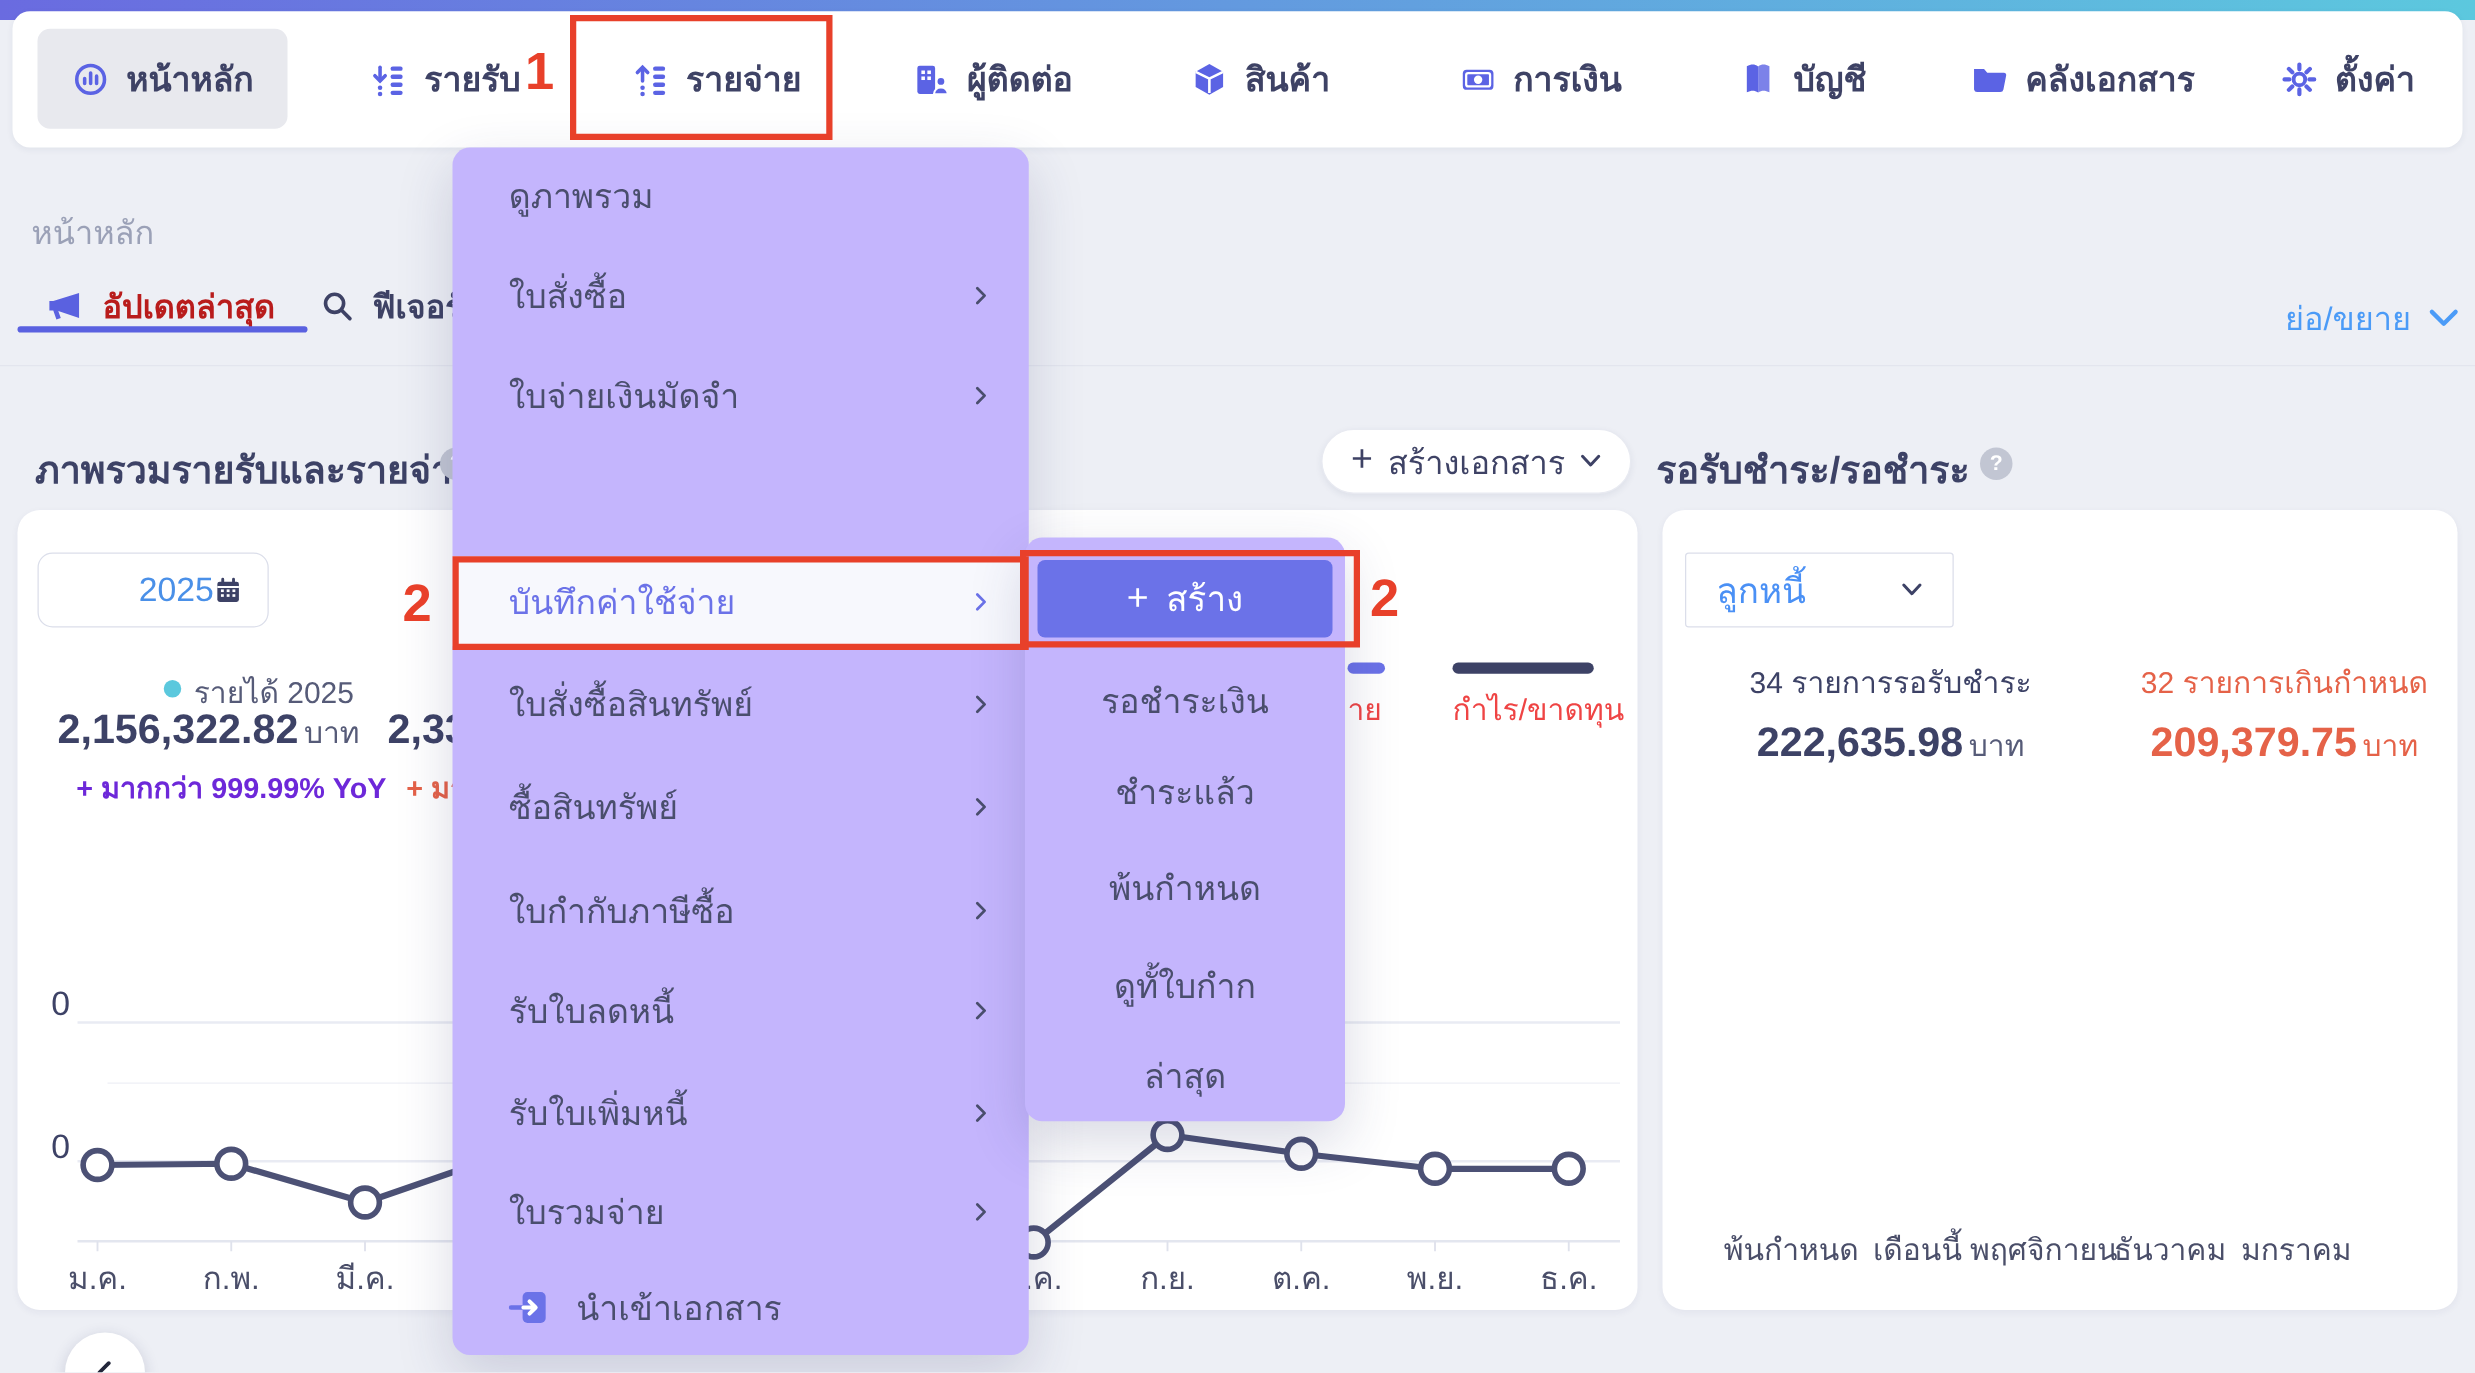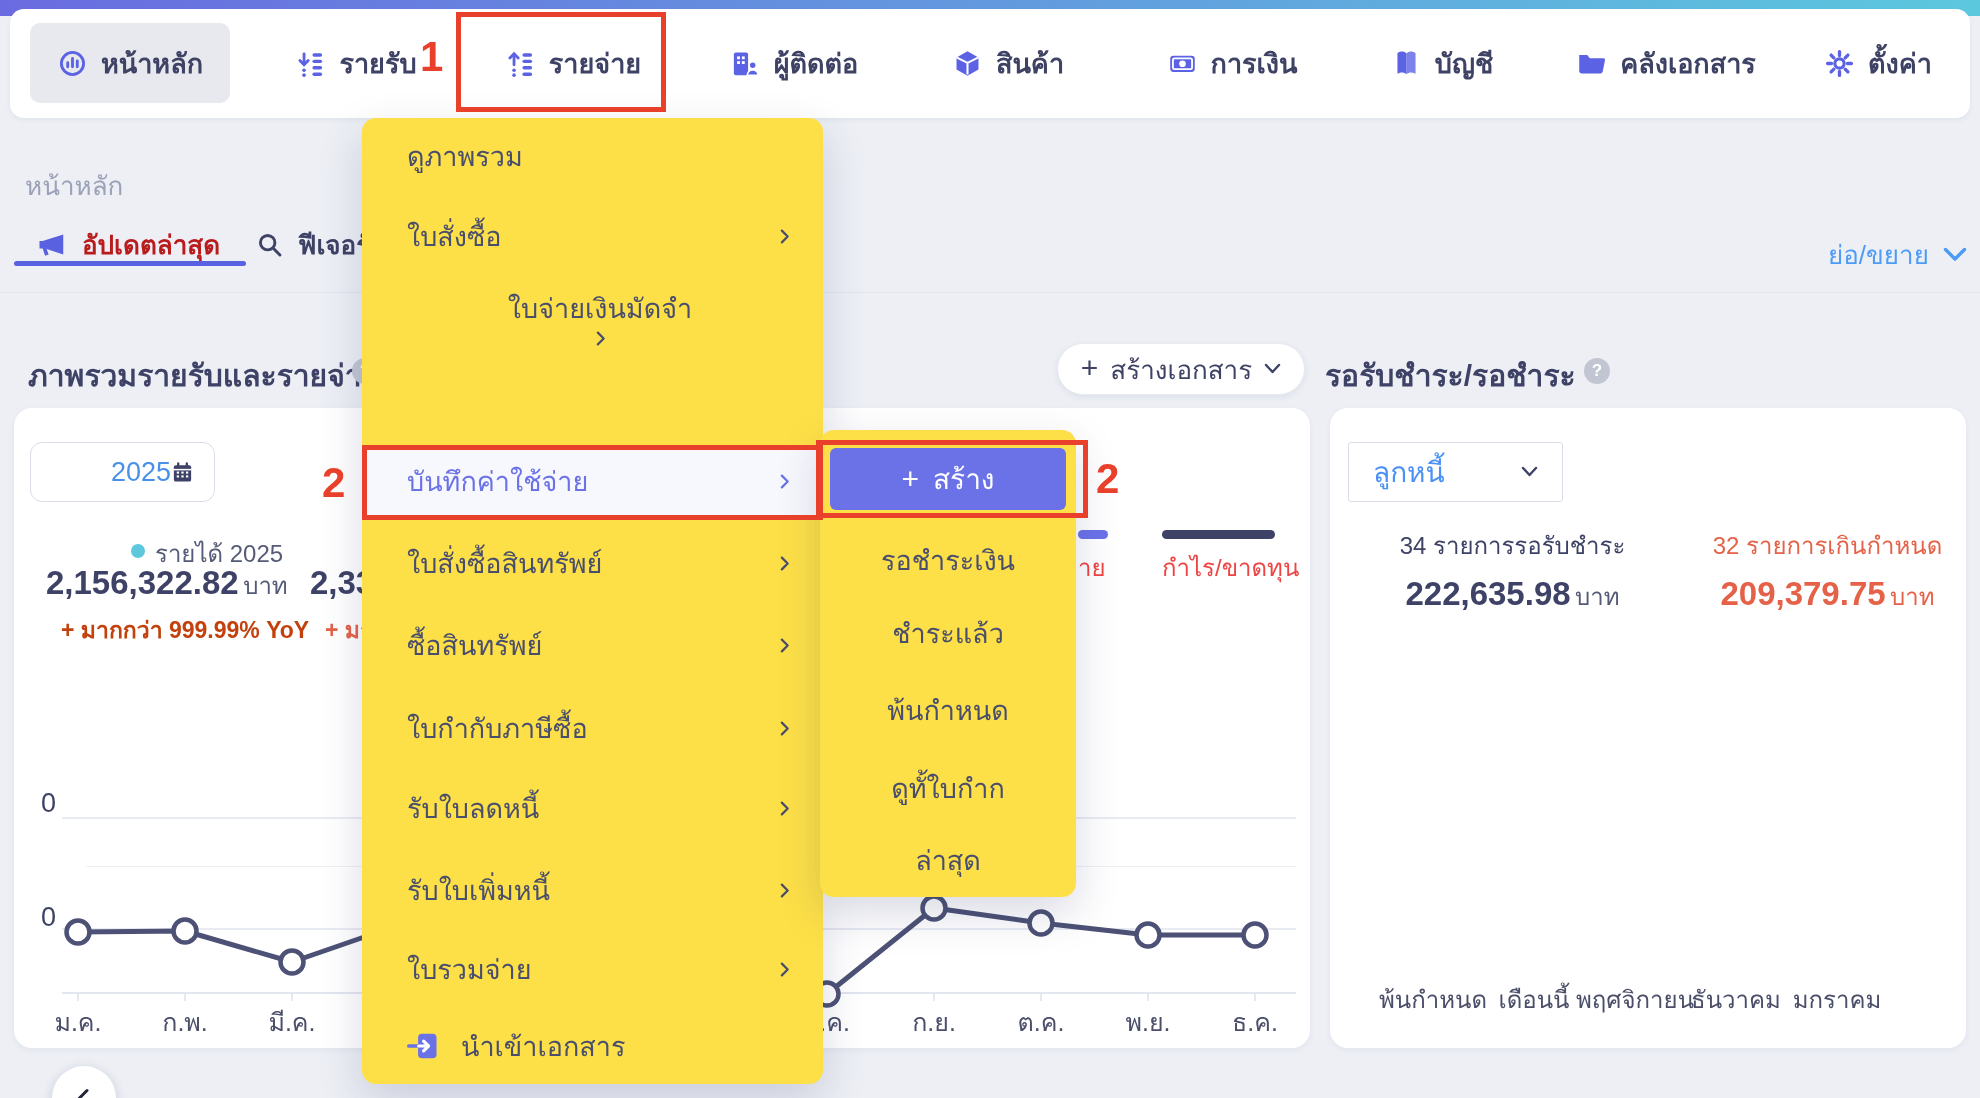--- a/index.html
+++ b/index.html
@@ -37,21 +37,21 @@
   
   .mval{font-size:33px;font-weight:700;color:#3d4266;white-space:nowrap;}
   .munit{font-size:24px;font-weight:400;color:#565b78;}
   .mlabel{font-size:24px;color:#565b78;white-space:nowrap;}
   .legend-dash{height:9px;border-radius:5px;}
   .legend-label{font-size:24px;color:#ef4444;white-space:nowrap;cursor:pointer;}
   .axis-zero{font-size:27px;color:#3d4266;}
   .month-label{position:absolute;font-size:25px;color:#4a4e69;transform:translateX(-50%);white-space:nowrap;}
   .gridline{position:absolute;background:#eef0f6;}
   
-  .panel{background:#fde047;border-radius:14px;box-shadow:0 16px 44px rgba(45,50,105,.18);}
+  .panel{background:#c4b5fd;border-radius:14px;box-shadow:0 16px 44px rgba(45,50,105,.18);}
   #expense-menu{left:362px;top:118px;width:461px;height:966px;z-index:30;}
   .menu-row{position:absolute;left:0;width:100%;height:58px;display:flex;align-items:center;cursor:pointer;box-sizing:border-box;padding-left:45px;padding-right:30px;}
   .menu-row .mrlabel{font-size:27px;color:#4a4e6d;flex:1;white-space:nowrap;}
   .menu-row .chev{color:#4a4e6d;display:flex;}
   .menu-row.hl{background:#f7f8fd;}
   .menu-row.hl .mrlabel,.menu-row.hl .chev{color:#6b72e8;}
   #submenu{left:820px;top:430px;width:256px;height:467px;z-index:40;}
   #create-btn{position:absolute;left:10px;top:18px;width:236px;height:62px;background:#6b72e8;border-radius:6px;color:#fff;display:flex;align-items:center;justify-content:center;gap:14px;cursor:pointer;}
   #create-btn .plus{font-size:30px;}
   #create-btn .clabel{font-size:28px;}
@@ -244,21 +244,21 @@
           </svg>
         </span>
     </div>
 
     <div class="abs" style="left:117px;top:136px;width:14px;height:14px;border-radius:50%;background:#5bc8dd;"></div>
     <div class="abs mlabel" style="left:141px;top:126px;">รายได้ 2025</div>
     <div class="abs" style="left:32px;top:156px;">
       <span class="mval">2,156,322.82</span>
       <span class="munit">บาท</span>
     </div>
-    <div class="abs" style="left:47px;top:204px;font-size:23px;font-weight:700;color:#c2410c;">+ มากกว่า 999.99% YoY</div>
+    <div class="abs" style="left:47px;top:204px;font-size:23px;font-weight:700;color:#6d28d9;">+ มากกว่า 999.99% YoY</div>
 
     <div class="abs" style="left:296px;top:156px;">
       <span class="mval">2,33</span>
     </div>
     <div class="abs" style="left:311px;top:204px;font-size:23px;font-weight:700;color:#e56248;">+ มา</div>
 
     <div class="abs legend-dash" style="left:1064px;top:122px;width:30px;background:#6b72e8;"></div>
     <div class="abs legend-label" style="left:1064px;top:140px;">าย</div>
     <div class="abs legend-dash" style="left:1148px;top:122px;width:113px;background:#3d4266;"></div>
     <div class="abs legend-label" style="left:1148px;top:140px;">กำไร/ขาดทุน</div>
@@ -338,21 +338,21 @@
         <span class="mrlabel">ดูภาพรวม</span>
       </div>
       <div class="menu-row" style="top: 89px;">
         <span class="mrlabel">ใบสั่งซื้อ</span>
         <span class="chev">
           <svg width="17" height="17" viewBox="0 0 16 16">
             <path d="M5.5 2.5l5.5 5.5-5.5 5.5" fill="none" stroke="currentColor" stroke-width="2.1" stroke-linecap="round" stroke-linejoin="round"></path>
           </svg>
         </span>
       </div>
-      <div class="menu-row" style="top: 169px; flex-direction: column;">
+      <div class="menu-row" style="top: 169px;">
         <span class="mrlabel">ใบจ่ายเงินมัดจำ</span>
         <span class="chev">
           <svg width="17" height="17" viewBox="0 0 16 16">
             <path d="M5.5 2.5l5.5 5.5-5.5 5.5" fill="none" stroke="currentColor" stroke-width="2.1" stroke-linecap="round" stroke-linejoin="round"></path>
           </svg>
         </span>
       </div>
       <div class="menu-row" style="top: 416px;">
         <span class="mrlabel">ใบสั่งซื้อสินทรัพย์</span>
         <span class="chev">

